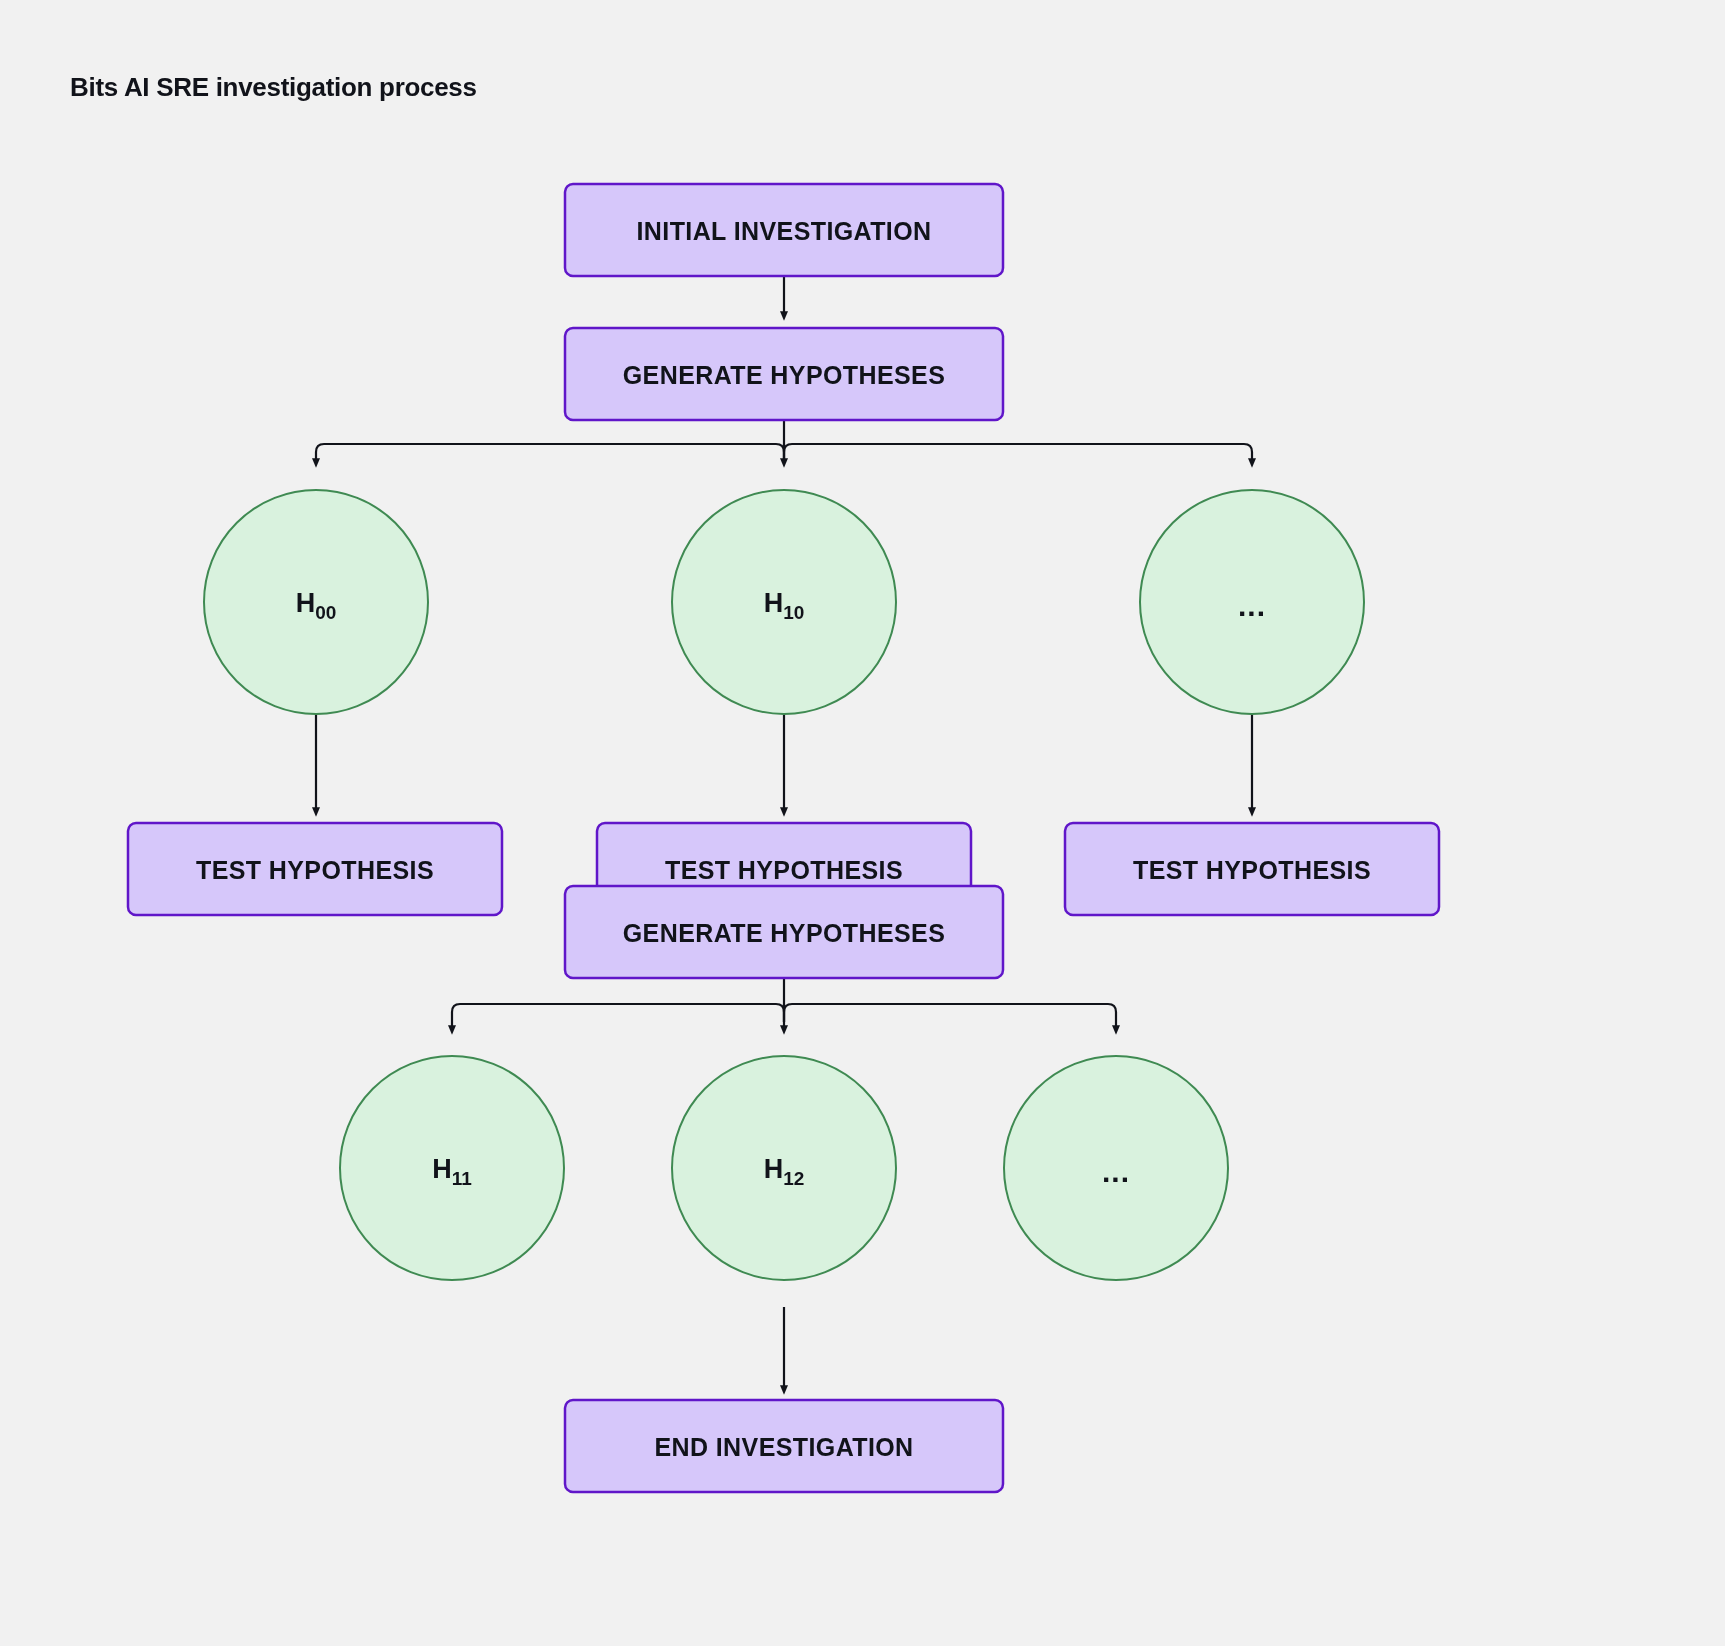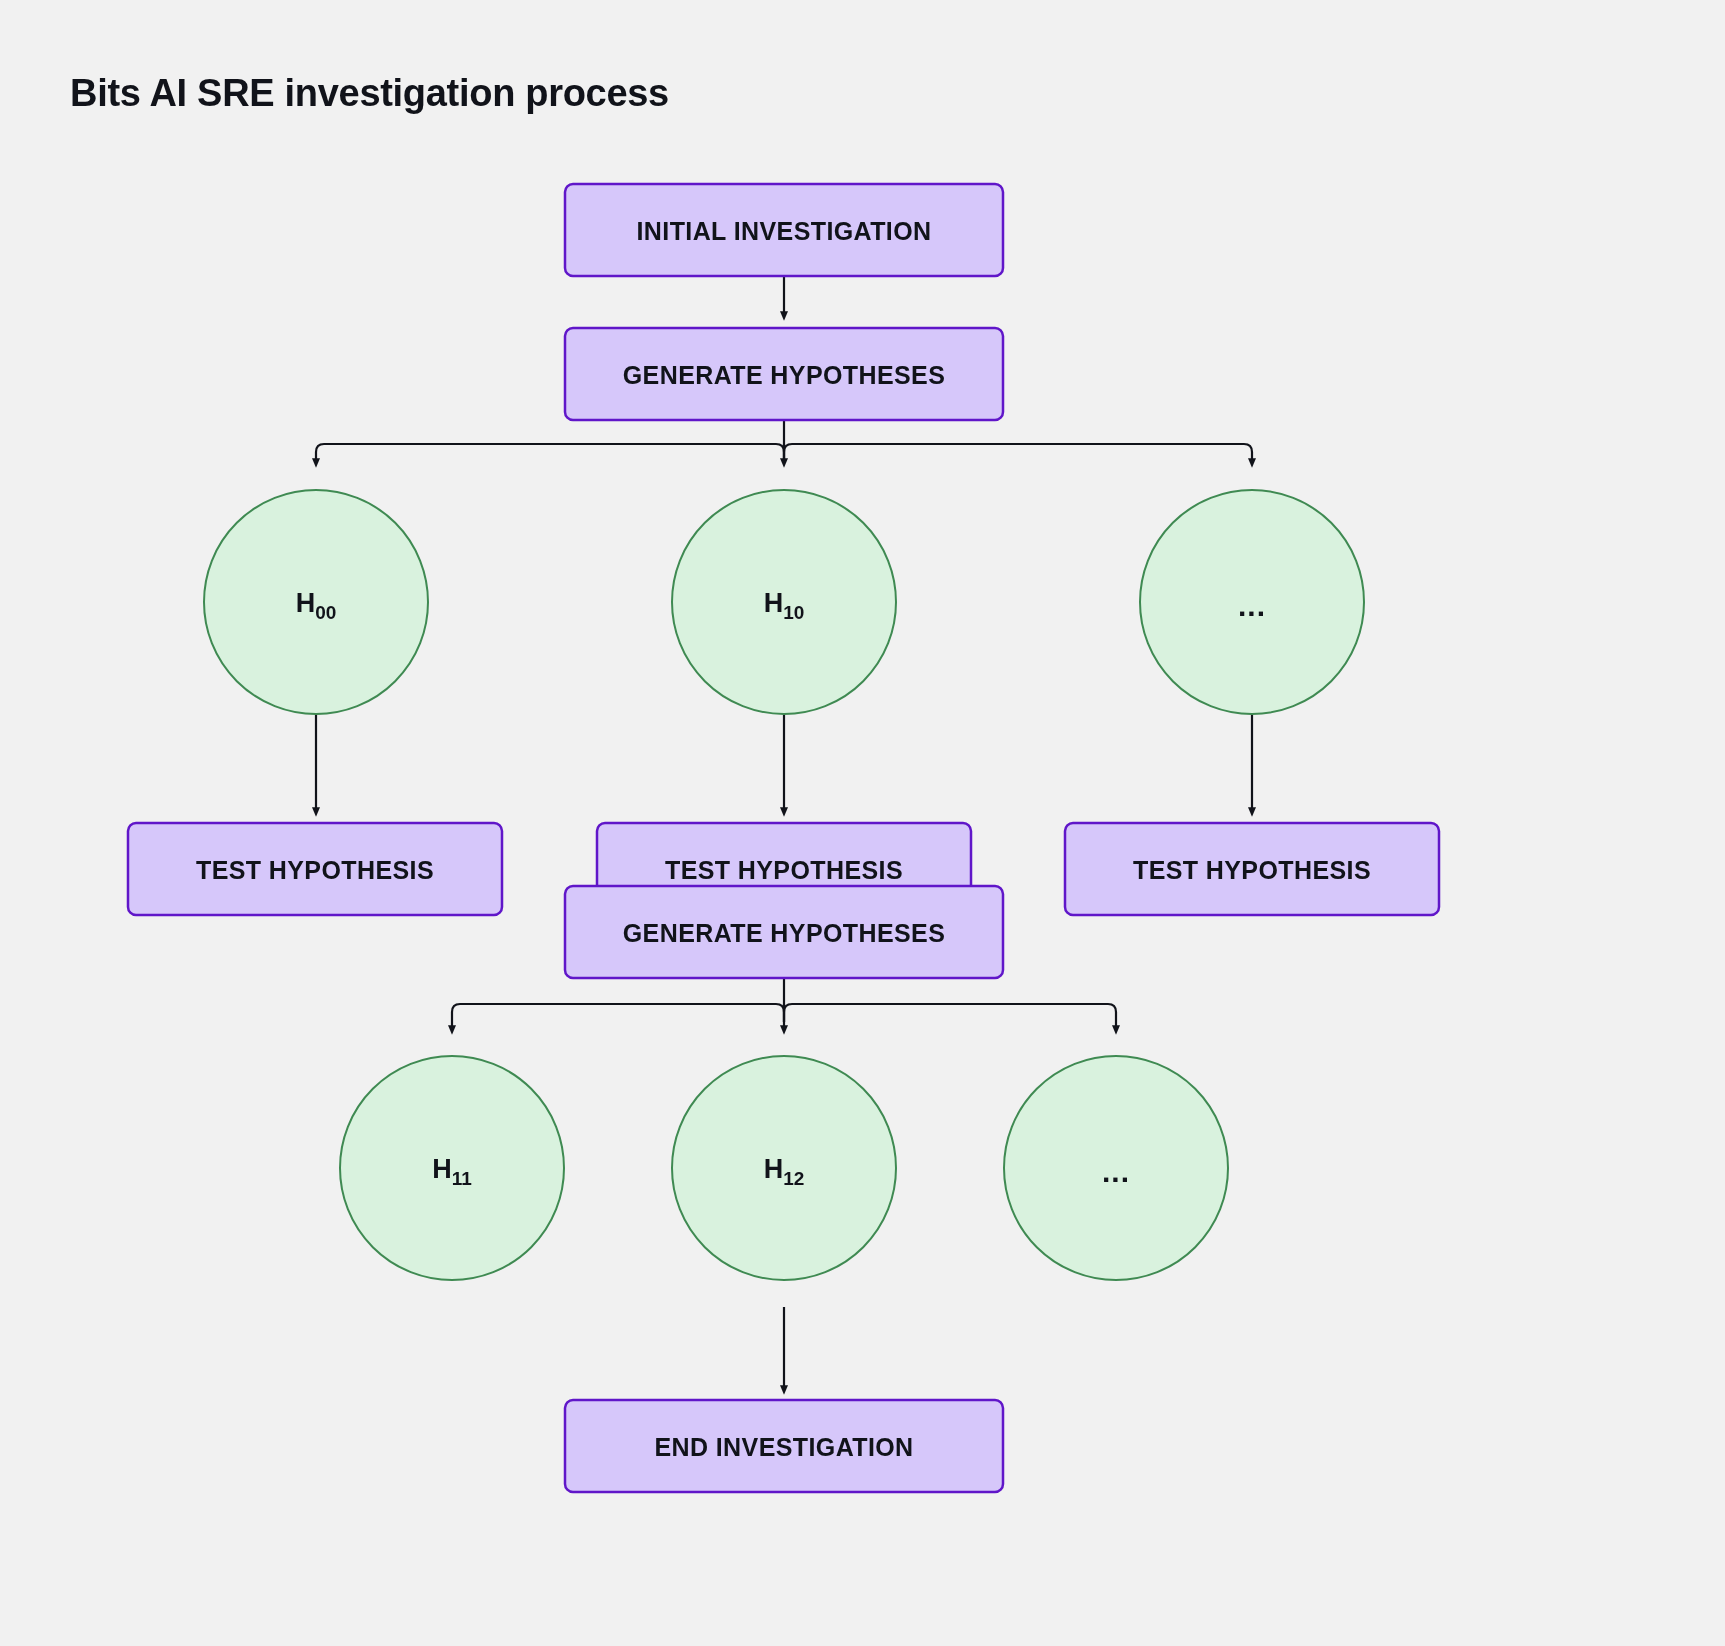--- a/index.html
+++ b/index.html
@@ -17,21 +17,21 @@
     position: relative;
     width: 1725px;
     height: 1646px;
     background: #f1f1f1;
   }
   .page-title {
     position: absolute;
     left: 70px;
     top: 72px;
     font-family: "Liberation Sans", sans-serif;
-    font-size: 38px;
+    font-size: 26px;
     font-weight: bold;
     color: #11131a;
     letter-spacing: -0.3px;
   }
   svg.diagram {
     position: absolute;
     left: 0;
     top: 0;
     width: 1725px;
     height: 1646px;

